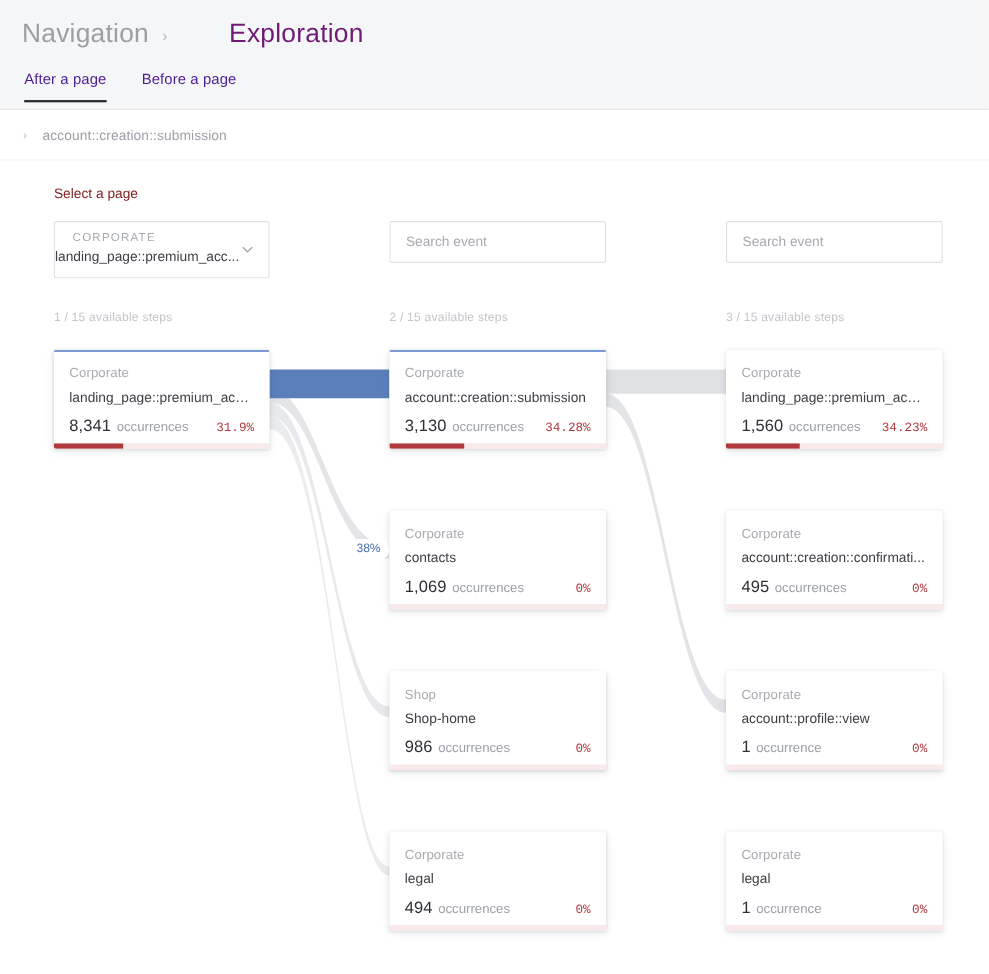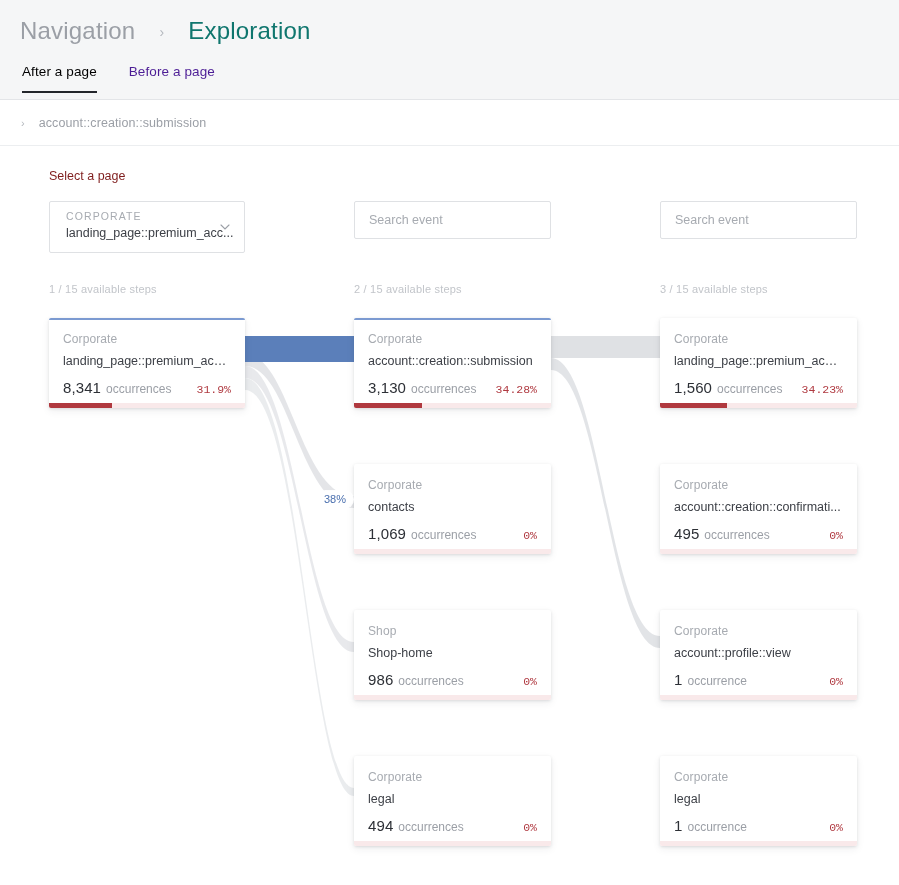--- a/index.html
+++ b/index.html
@@ -12,32 +12,32 @@
   .app { position: relative; width: 899px; height: 885px; background:#fff; }
 
   
   .header {
     position: absolute; left:0; top:0; width:899px; height:100px;
     background:#f5f6f7; border-bottom:1px solid #e3e5e8;
   }
   .breadcrumb-title {
     position:absolute; left:20px; top:17px;
     font-size:24px; font-weight:300; letter-spacing:0.2px;
-    display:flex; align-items:center; gap:24px;
+    display:flex; align-items:center; gap:12px;
   }
   .crumb-muted { color:#9b9fa6; }
   .crumb-sep { color:#b4b8be; font-size:14px; position:relative; top:1px; }
-  .crumb-current { color:#0f766e; }
+  .crumb-current { color:#701a75;margin-left:44px; }
 
   .tabs { position:absolute; left:22px; top:64px; display:flex; gap:32px; }
   .tab {
     font-size:13.5px; color:#4c1d95; padding-bottom:12px;
     cursor:pointer; letter-spacing:0.1px;
   }
-  .tab.active { color:#000000; border-bottom:2px solid #23262b; }
+  .tab.active { color:#4c1d95; border-bottom:2px solid #23262b; }
 
   
   .subbar {
     position:absolute; left:0; top:100px; width:899px; height:46px;
     background:#fff; border-bottom:1px solid #eceef0;
     display:flex; align-items:center; padding-left:21px; gap:14px;
   }
   .subcrumb { font-size:12.5px; color:#9b9fa6; letter-spacing:0.1px; cursor:pointer;}
   .subcrumb-sep { font-size:11px; color:#b4b8be; }
 
@@ -59,21 +59,21 @@
   .dropdown {
     position:absolute; top:55px; height:52px; width:100%;
     border:1px solid #dfe1e4; border-radius:2px; background:#fff;
     cursor:pointer;
   }
   .dd-cat {
     position:absolute; left:16px; top:8px;
     font-size:10.5px; letter-spacing:1.1px; color:#a7abb1;
   }
   .dd-val {
-    position:absolute; left:16px; top:24px;
+    position:absolute; left:0; top:24px;
     font-size:12.5px; color:#3d4047; white-space:nowrap;
   }
   .dd-chevron {
     position:absolute; right:14px; top:22px; width:10px; height:6px;
   }
   .dd-chevron svg { display:block; }
 
   .searchbox {
     position:absolute; top:55px; height:38px; width:100%;
     border:1px solid #dfe1e4; border-radius:2px; background:#fff;

